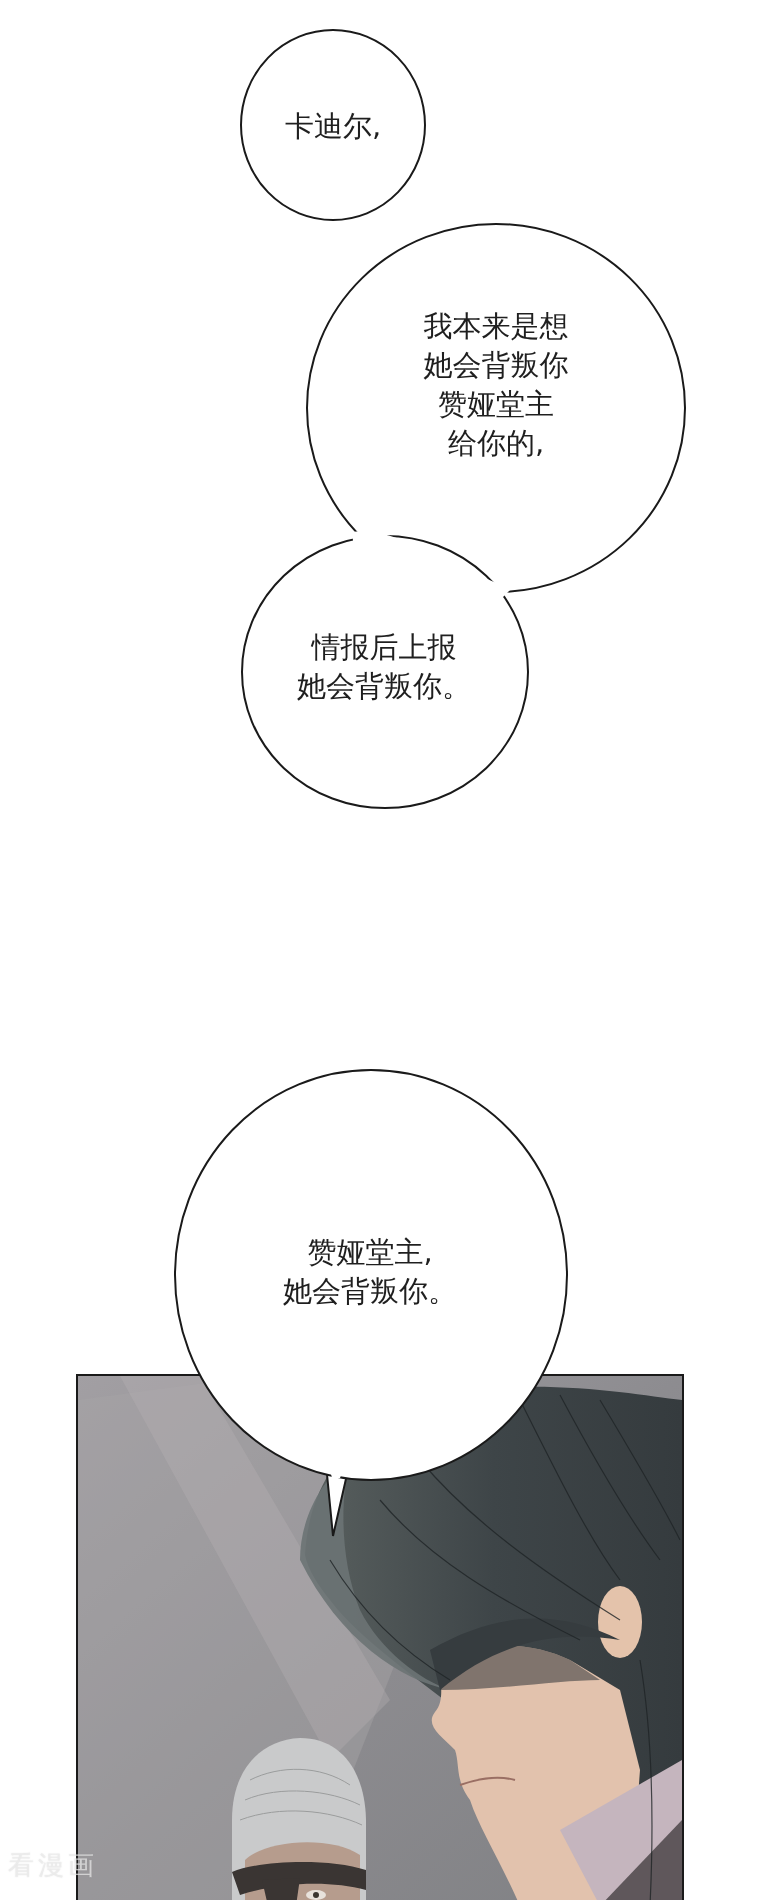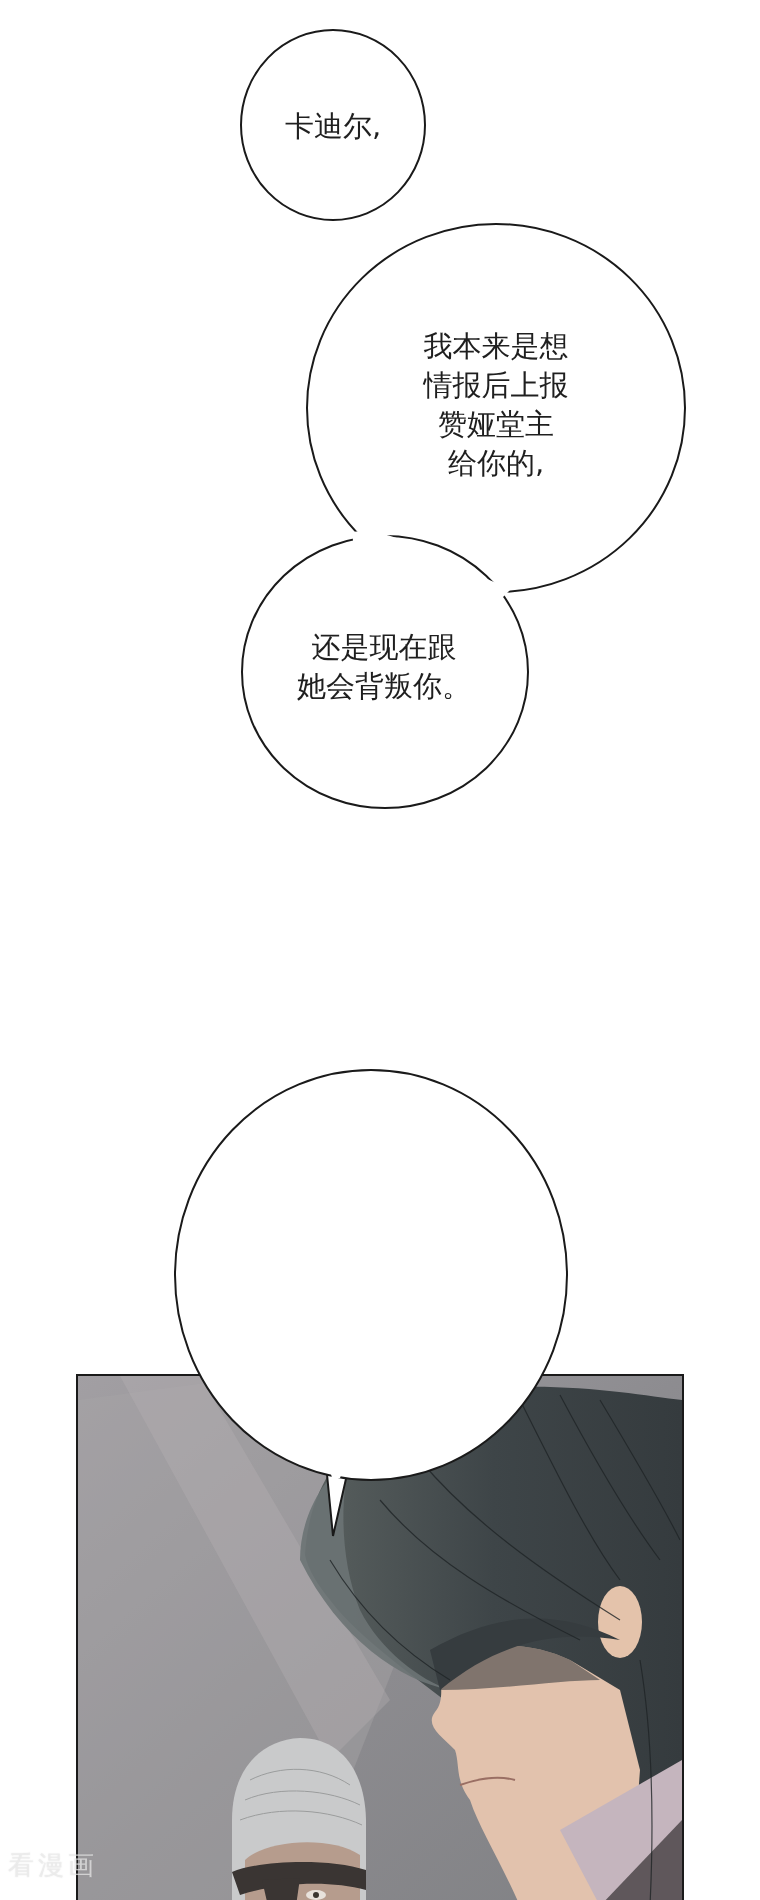--- a/index.html
+++ b/index.html
@@ -99,27 +99,31 @@
       <path d="M326 1464 L 333 1536 L 348 1470 Z" fill="#ffffff" stroke="#1a1a1a" stroke-width="2" stroke-linejoin="miter"></path>
       <ellipse cx="371" cy="1275" rx="196" ry="205" fill="#ffffff" stroke="#1a1a1a" stroke-width="2"></ellipse>
       <path d="M328 1462 L 346 1462 L 340 1478 L 332 1478 Z" fill="#ffffff"></path>
     </g>
   </svg>
 
   <div class="bubble-text" style="left:333px; top:126px;">
     <span>卡迪尔,</span>
   </div>
 
-  <div class="bubble-text" style="left:496px; top:405px;">
+  <div class="bubble-text" style="left:496px; top:385px;">
     <span>我本来是想</span>
-    <span>情报后上报</span>
+    <span>她会背叛你</span>
     <span>赞娅堂主</span>
     <span>给你的,</span>
   </div>
 
   <div class="bubble-text" style="left:384px; top:667px;">
-    <span>还是现在跟</span>
+    <span>情报后上报</span>
     <span>她会背叛你。</span>
   </div>
 
+  <div class="bubble-text" style="left:370px; top:1272px;">
+    <span>赞娅堂主,</span>
+    <span>她会背叛你。</span>
+  </div>
 
   <div class="watermark">看漫画</div>
 </div>
 
 </body></html>

